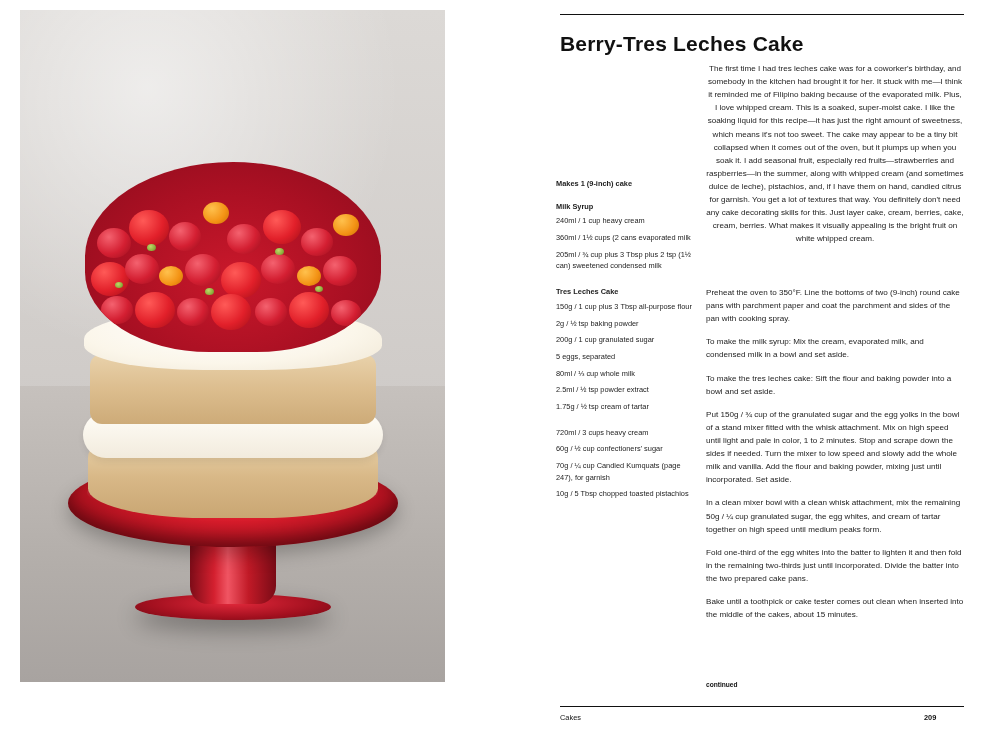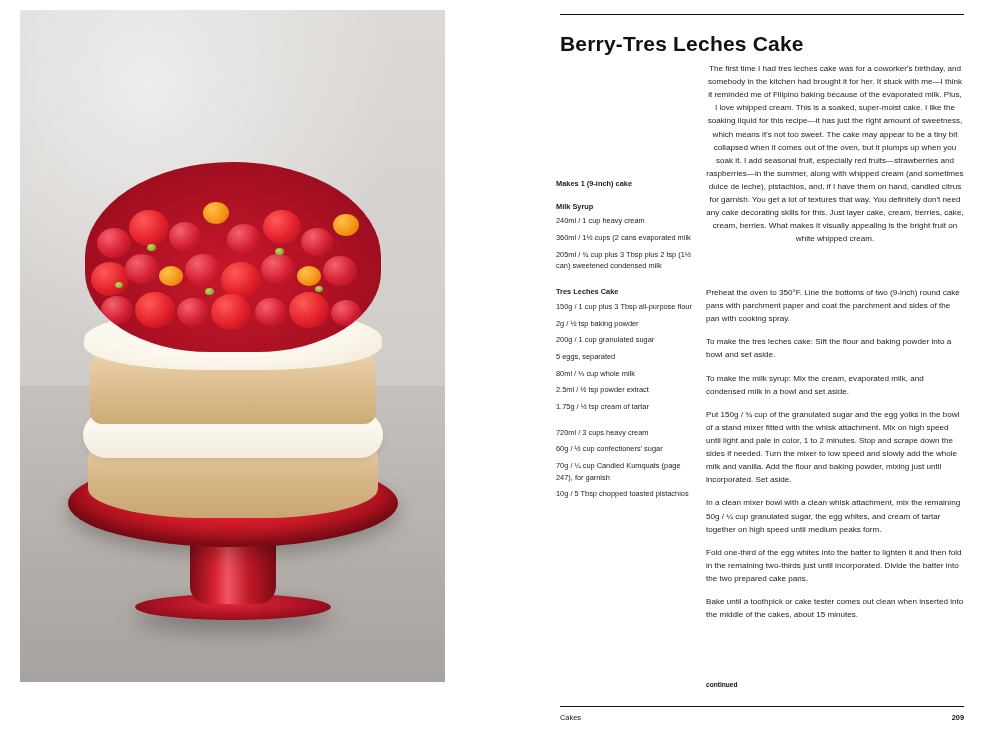--- a/index.html
+++ b/index.html
@@ -256,21 +256,20 @@
     left: 40px;
     top: 713px;
     font-size: 7.4px;
     color: #111;
   }
   .footer-right {
     position: absolute;
     left: 404px;
     top: 713px;
     width: 40px;
-    text-align: right;
     font-size: 7.4px;
     font-weight: bold;
     color: #111;
   }
 </style>
 </head>
 <body>
 
 <div class="page">
 
@@ -360,22 +359,22 @@
       <div>
         <div class="ing-item">720ml / 3 cups heavy cream</div>
         <div class="ing-item">60g / ½ cup confectioners' sugar</div>
         <div class="ing-item">70g / ¼ cup Candied Kumquats (page 247), for garnish</div>
         <div class="ing-item">10g / 5 Tbsp chopped toasted pistachios</div>
       </div>
     </div>
 
     <div class="steps">
       <p>Preheat the oven to 350°F. Line the bottoms of two (9-inch) round cake pans with parchment paper and coat the parchment and sides of the pan with cooking spray.</p>
+      <p>To make the milk syrup: Mix the cream, evaporated milk, and condensed milk in a bowl and set aside.</p>
       <p>To make the tres leches cake: Sift the flour and baking powder into a bowl and set aside.</p>
-      <p>To make the milk syrup: Mix the cream, evaporated milk, and condensed milk in a bowl and set aside.</p>
       <p>Put 150g / ¾ cup of the granulated sugar and the egg yolks in the bowl of a stand mixer fitted with the whisk attachment. Mix on high speed until light and pale in color, 1 to 2 minutes. Stop and scrape down the sides if needed. Turn the mixer to low speed and slowly add the whole milk and vanilla. Add the flour and baking powder, mixing just until incorporated. Set aside.</p>
       <p>In a clean mixer bowl with a clean whisk attachment, mix the remaining 50g / ¼ cup granulated sugar, the egg whites, and cream of tartar together on high speed until medium peaks form.</p>
       <p>Fold one-third of the egg whites into the batter to lighten it and then fold in the remaining two-thirds just until incorporated. Divide the batter into the two prepared cake pans.</p>
       <p>Bake until a toothpick or cake tester comes out clean when inserted into the middle of the cakes, about 15 minutes.</p>
     </div>
 
     <div class="continued">continued</div>
 
     <div class="footer-rule"></div>
     <div class="footer-left">Cakes</div>

